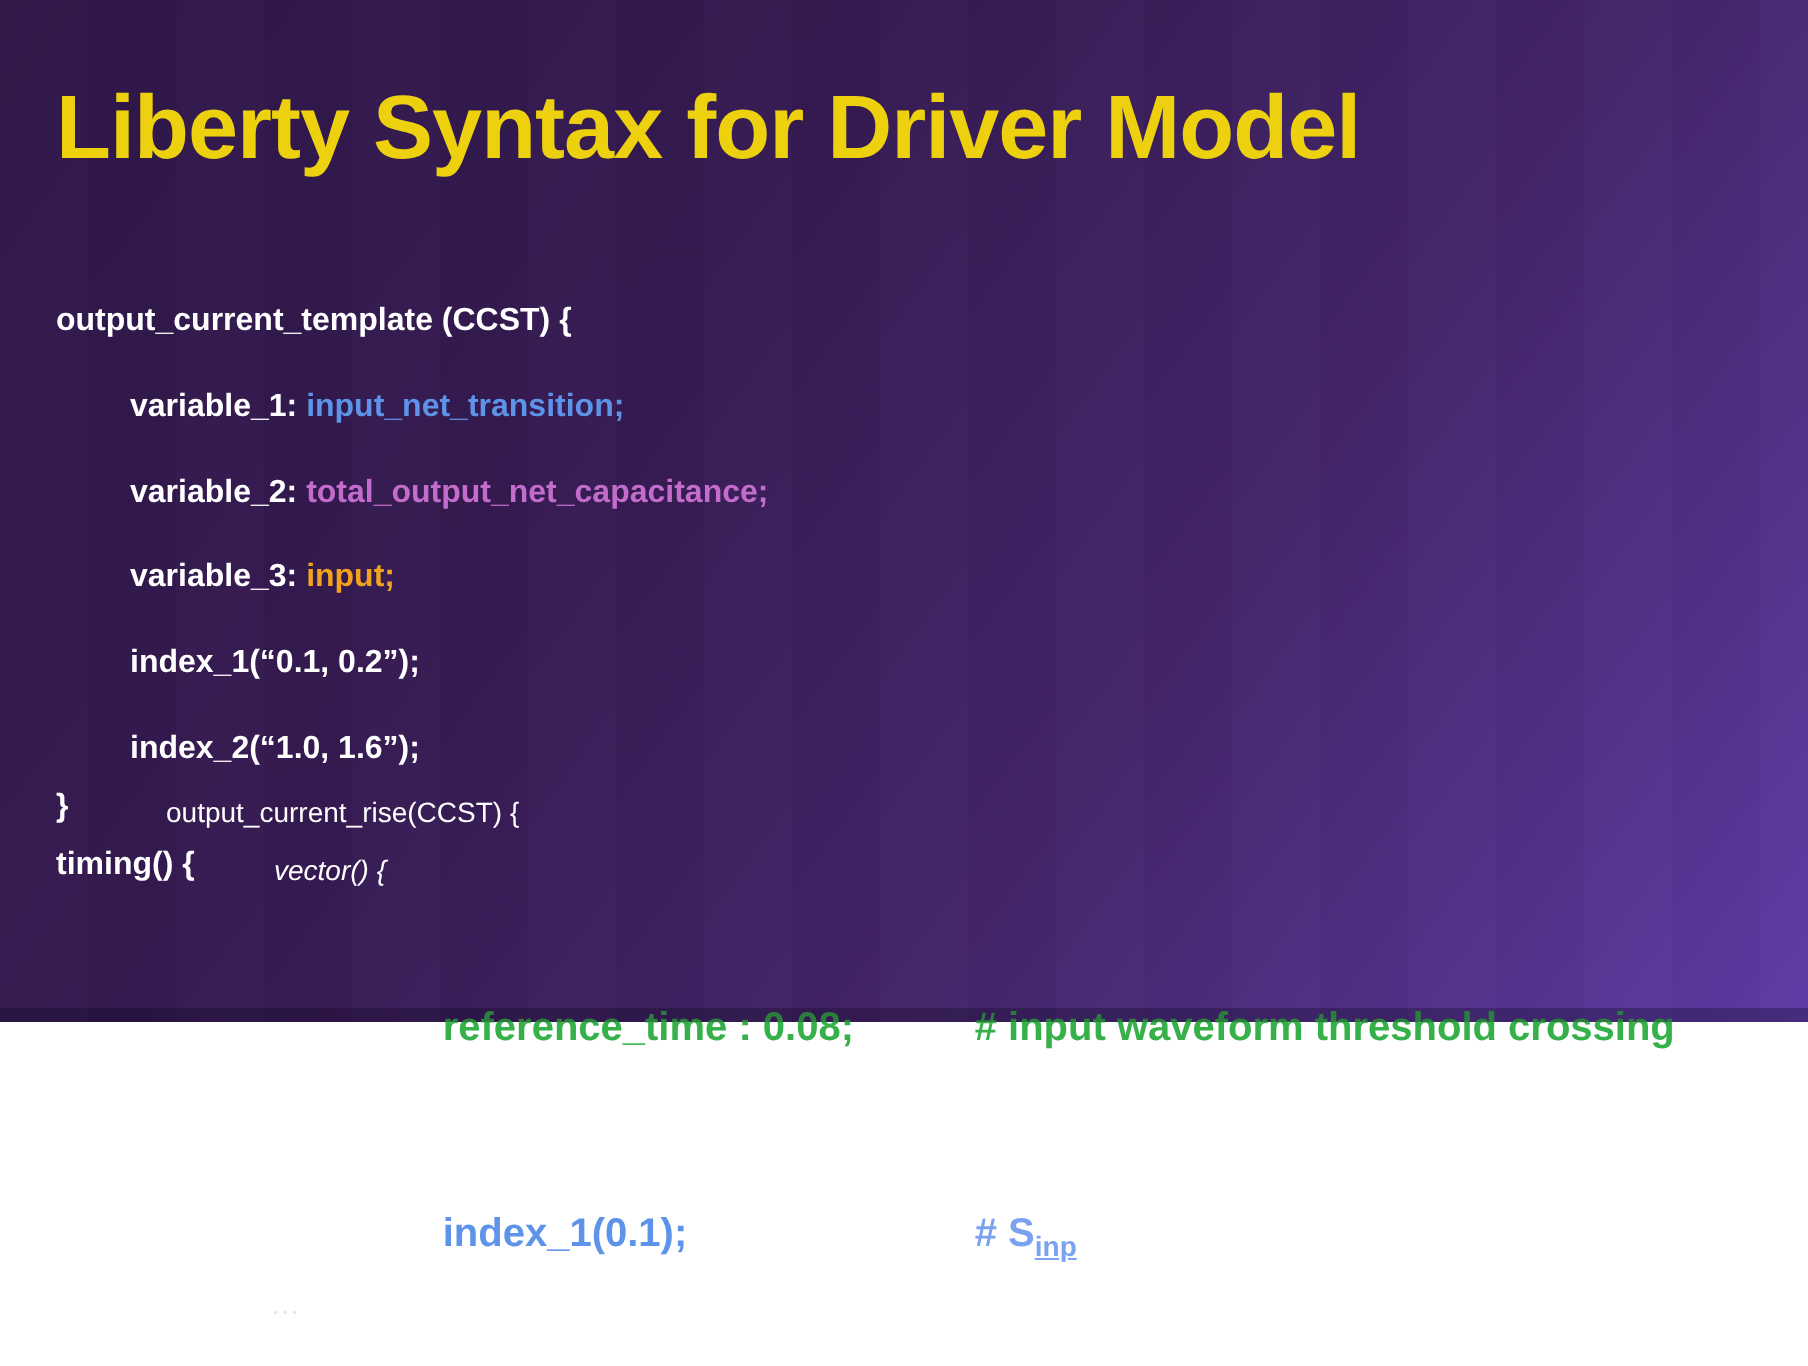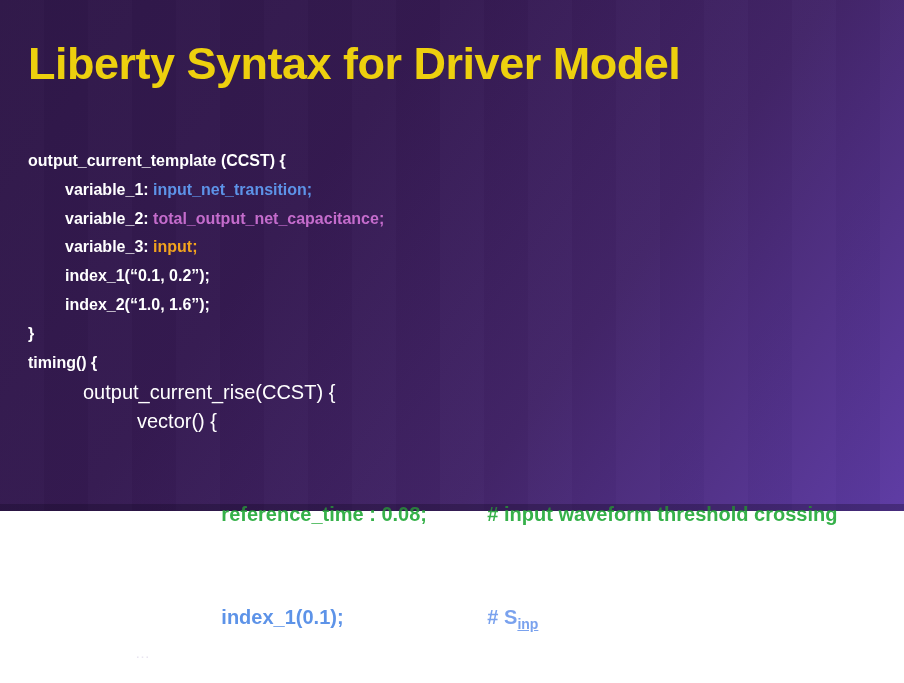--- a/index.html
+++ b/index.html
@@ -29,29 +29,29 @@
     position: absolute; left: 28px; top: 8px;
     font-size: 45px; font-weight: bold; letter-spacing: -0.5px;
     color: var(--title, #edd00e);
     white-space: nowrap;
   }
   .code-a {
     position: absolute; left: 28px; top: 147px;
     font-size: 16px; font-weight: bold; color: #ffffff;
   }
   .code-a .line { line-height: 28.8px; white-space: pre; }
-  .indent1 { padding-left: 37px; }
+  .indent1 { padding-left: 37px; margin-top: 14px; }
 
   .code-b {
-    position: absolute; left: 28px; top: 378px;
-    font-size: 20px; font-weight: normal; color: #ffffff;
+    position: absolute; left: 28px; top: 392px;
+    font-size: 14px; font-weight: normal; color: #ffffff;
   }
   .code-b .line { line-height: 29px; white-space: pre; }
   .indent-rise { padding-left: 55px; }
-  .indent-vector { padding-left: 109px; }
+  .indent-vector { padding-left: 109px; font-style: italic; }
 
   .code-c {
     position: absolute; left: 188px; top: 463px;
     font-size: 20px; font-weight: bold;
   }
   .code-c .line { line-height: 34.3px; white-space: pre; }
   .code-c .codepart { display: inline-block; min-width: 266px; }
   .code-c sub { font-size: 14px; line-height: 0; text-decoration: underline; }
 
   .vector-close {

